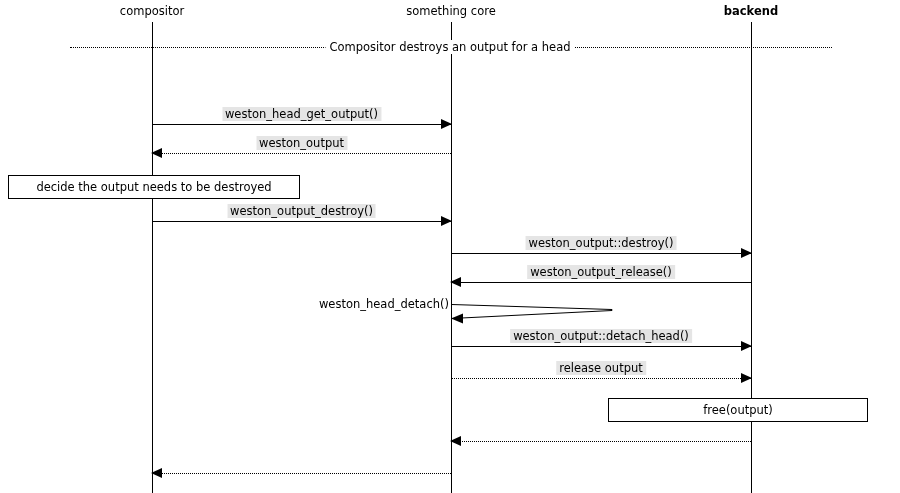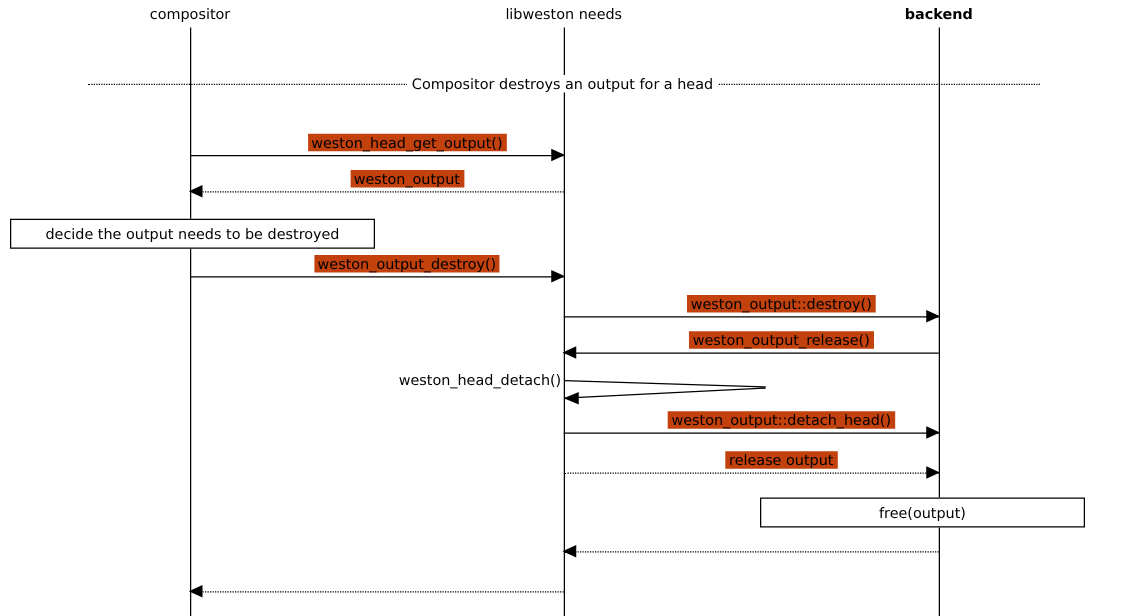--- a/index.html
+++ b/index.html
@@ -44,21 +44,20 @@
     font-size: 11.5px;
     line-height: 13px;
     padding: 2px 4px;
     z-index: 5;
   }
   .sep-wrap {
     position: absolute;
     left: 0;
     width: 900px;
     z-index: 4;
-    margin-top: 20px;
   }
   .sep-line {
     position: absolute;
     height: 0;
     border-top: 1px dotted #000000;
     top: 50%;
   }
   .sep-text {
     position: absolute;
     left: 50%;
@@ -99,23 +98,22 @@
     border-right: 11px solid #000000;
   }
   .msg .caption {
     position: absolute;
     left: 50%;
     transform: translateX(-50%);
     bottom: 3px;
     white-space: nowrap;
     font-size: 11.5px;
     line-height: 14px;
-    background: #c2410c;
+    background: #e5e5e5;
     padding: 0 3px;
-    margin-left: 24px;
   }
   .selfloop {
     position: absolute;
   }
   .selfloop .caption {
     position: absolute;
     right: 100%;
     top: 0;
     transform: translateY(-50%);
     margin-right: 2px;
@@ -124,21 +122,21 @@
     line-height: 14px;
   }
   .selfloop svg { display: block; }
 </style>
 </head>
 <body>
 
 <div id="diagram-root">
 
   <div class="actor-label" style="left:152px; top:4px;text-align:center;">compositor</div>
-  <div class="actor-label" style="left:451px; top:4px;">libweston needs</div>
+  <div class="actor-label" style="left:451px; top:4px;">something core</div>
   <div class="actor-label" style="left:751px; top:4px;font-weight:bold;">backend</div>
 
   <div class="lifeline" style="left:152px; top:22px; height:471px;"></div>
   <div class="lifeline" style="left:451px; top:22px; height:471px;"></div>
   <div class="lifeline" style="left:751px; top:22px; height:471px;"></div>
 
   <div class="sep-wrap" style="top:40px; height:14px;">
     <div class="sep-line" style="left:70px; width:762px;"></div>
     <div class="sep-text">Compositor destroys an output for a head</div>
   </div>

